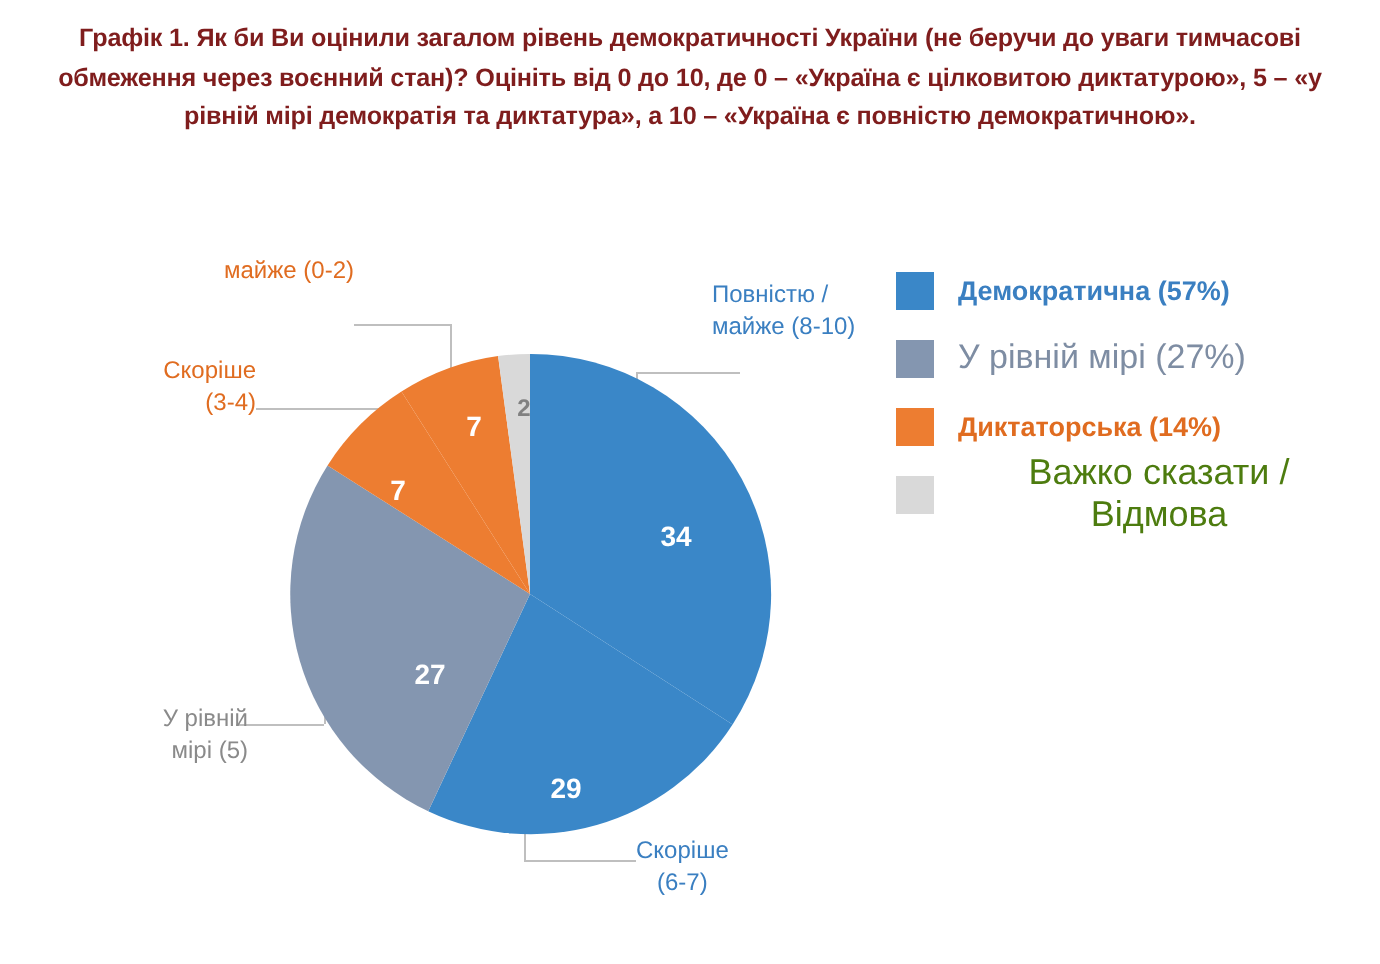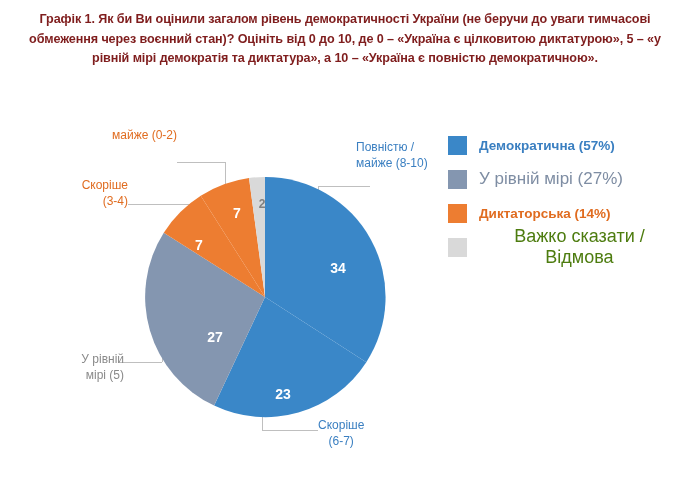--- a/index.html
+++ b/index.html
@@ -136,21 +136,21 @@
 
       <path d="M125,125 L23.77,60.73 A120,120 0 0,1 60.73,23.77 Z" fill="#ED7D31"></path>
 
       <path d="M125,125 L60.73,23.77 A120,120 0 0,1 109.03,6.00 Z" fill="#ED7D31"></path>
 
       <path d="M125,125 L109.03,6.00 A120,120 0 0,1 125,5 Z" fill="#D9D9D9"></path>
 
     </svg>
 
     <div class="slice-label" style="left:198px; top:96px;">34</div>
-    <div class="slice-label" style="left:143px; top:222px;">23</div>
+    <div class="slice-label" style="left:143px; top:222px;">29</div>
     <div class="slice-label" style="left:45px; top:165px;margin-left:30px;">27</div>
     <div class="slice-label" style="left:59px; top:73px;">7</div>
     <div class="slice-label" style="left:97px; top:41px;">7</div>
     <div class="slice-label dark" style="left:122px; top:32px;">2</div>
   </div>
 
   <div class="callout blue right" style="left:356px; top:40px;">
     <div>Повністю /</div>
     <div>майже (8-10)</div>
   </div>

